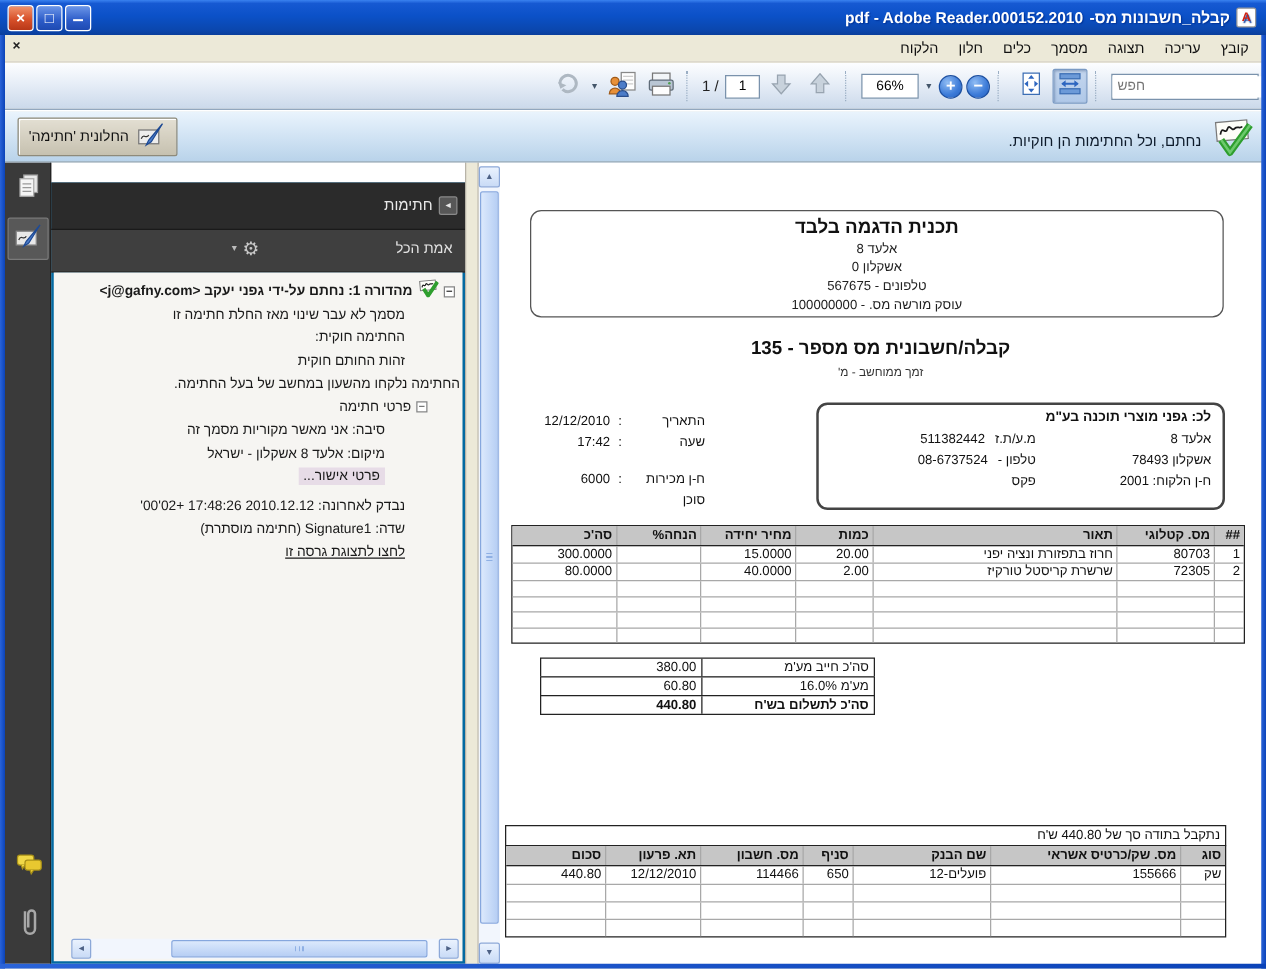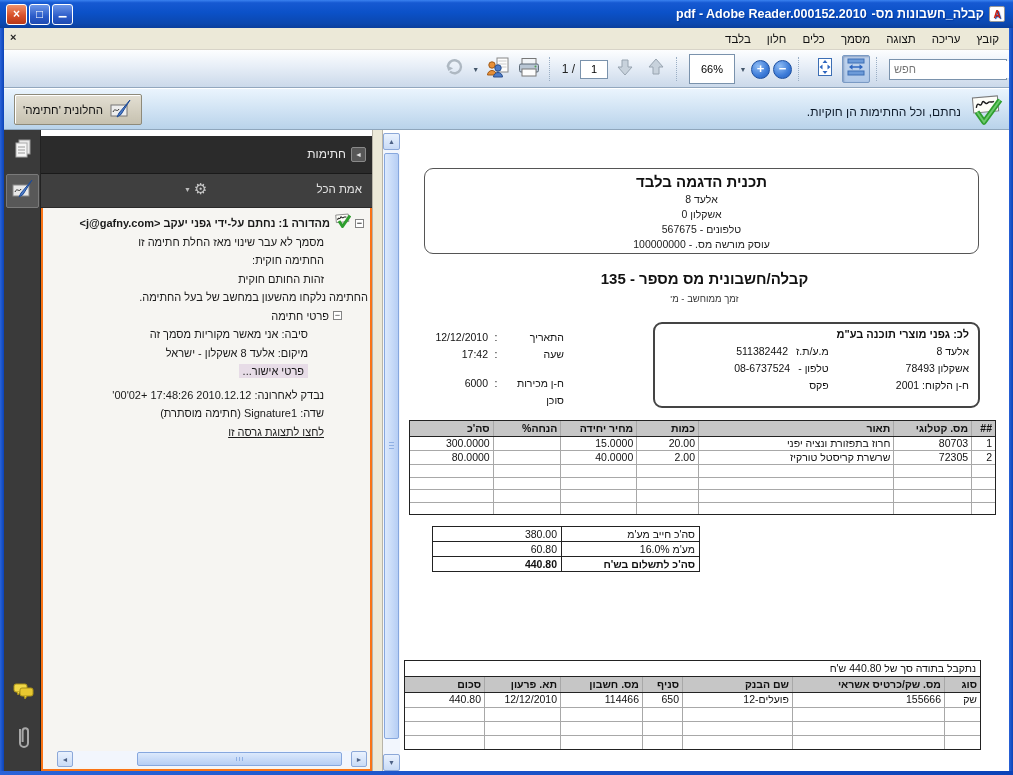--- a/index.html
+++ b/index.html
@@ -38,21 +38,21 @@
     border-bottom:1px solid #92A7BE; z-index:38; }
   .tool-right { position:absolute; right:6px; top:4px; height:30px; display:flex; align-items:center; gap:3px; }
   .tbtn { width:28px; height:28px; display:flex; align-items:center; justify-content:center;
     border:1px solid transparent; border-radius:2px; cursor:default; }
   .tbtn.pressed { background:linear-gradient(180deg,#C4D6EE,#AFC8E8); border:1px solid #7A9AC4;
     box-shadow:inset 1px 1px 2px rgba(30,60,110,.35); }
   .tsep { width:7px; height:24px; border-left:1px dotted #9AAEC4; margin:0 3px; }
   .tcaret { font-size:7px; color:#44566A; width:10px; text-align:center; cursor:default; }
   .page-group { display:flex; align-items:center; gap:5px; font-size:12px; color:#222; }
   .page-input { width:28px; height:19px; border:1px solid #7A92AC; text-align:center; font-size:11px; background:#fff; }
-  .zoom-box { width:46px; height:30px; border:1px solid #7A92AC; background:#fff; font-size:11px;
+  .zoom-box { width:46px; height:20px; border:1px solid #7A92AC; background:#fff; font-size:11px;
     display:flex; align-items:center; justify-content:center; }
   .round-zoom { width:19px; height:19px; border-radius:50%; border:1px solid #1C4FA0; color:#fff;
     font-size:13px; font-weight:bold; line-height:16px; text-align:center;
     background:radial-gradient(circle at 35% 30%,#8FBCF4,#3C7BD8 60%,#2660BE); cursor:default; }
   .search-wrap { display:flex; align-items:center; border:1px solid #7A92AC; background:#fff; height:21px; width:118px; }
   .search-input { border:none; outline:none; flex:1; height:17px; font-size:11px; padding:0 4px; }
 
   
   .infobar { position:absolute; left:0; top:88px; width:100%; height:42px;
     background:linear-gradient(180deg,#EAF4FD 0%,#CFE2F3 55%,#B9D3EA 100%);
@@ -66,21 +66,21 @@
 
   
   .main { position:absolute; left:4px; right:4px; top:130px; bottom:4px; background:#fff; }
 
   .iconstrip { position:absolute; left:0; top:0; bottom:0; width:37px; background:#3A3A3A;
     border-right:1px solid #222; }
   .strip-tab { position:absolute; left:2px; width:33px; height:34px; display:flex; align-items:center;
     justify-content:center; cursor:default; }
   .strip-tab.selected { background:#585858; border:1px solid #7A7A7A; border-radius:2px; }
 
-  .sig-panel { position:absolute; left:37px; top:6px; bottom:0; width:331px; background:#f97316; }
+  .sig-panel { position:absolute; left:37px; top:16px; bottom:0; width:331px; background:#0369a1; }
   .panel-header { position:absolute; left:0; right:0; top:0; height:38px; background:#2B2B2B;
     border-bottom:1px solid #1A1A1A; }
   .panel-title { position:absolute; right:26px; top:11px; color:#E9E9E9; font-size:12px; }
   .collapse-btn { position:absolute; right:6px; top:11px; width:15px; height:15px; background:#575757;
     border:1px solid #8A8A8A; border-radius:2px; color:#E8E8E8; font-size:7px; display:flex;
     align-items:center; justify-content:center; cursor:default; }
   .panel-opts { position:absolute; left:0; right:0; top:38px; height:34px; background:#3F3F3F;
     border-bottom:1px solid #2A2A2A; }
   .validate-all { position:absolute; right:10px; top:9px; color:#E2E2E2; font-size:11.5px; cursor:default; }
   .gear-group { position:absolute; left:143px; top:6px; display:flex; align-items:center; gap:3px; color:#C9C9C9; }
@@ -208,21 +208,21 @@
 
 <div class="menubar">
   <span class="menu-close">×</span>
   <div class="menus">
     <span class="menu-item">קובץ</span>
     <span class="menu-item">עריכה</span>
     <span class="menu-item">תצוגה</span>
     <span class="menu-item">מסמך</span>
     <span class="menu-item">כלים</span>
     <span class="menu-item">חלון</span>
-    <span class="menu-item">בלבד</span>
+    <span class="menu-item">הלקוח</span>
   </div>
 </div>
 
 <div class="toolbar">
   <div class="tool-right">
     <div class="tbtn">
       <span><svg width="24" height="22">
             <path d="M6 11 a6.5 6.5 0 1 1 2 4.5" fill="none" stroke="#AEB8C2" stroke-width="2.4"></path>
             <path d="M4.5 9.5 l1.8 5.5 4.8-2.8 Z" fill="#AEB8C2"></path>
           </svg></span>

